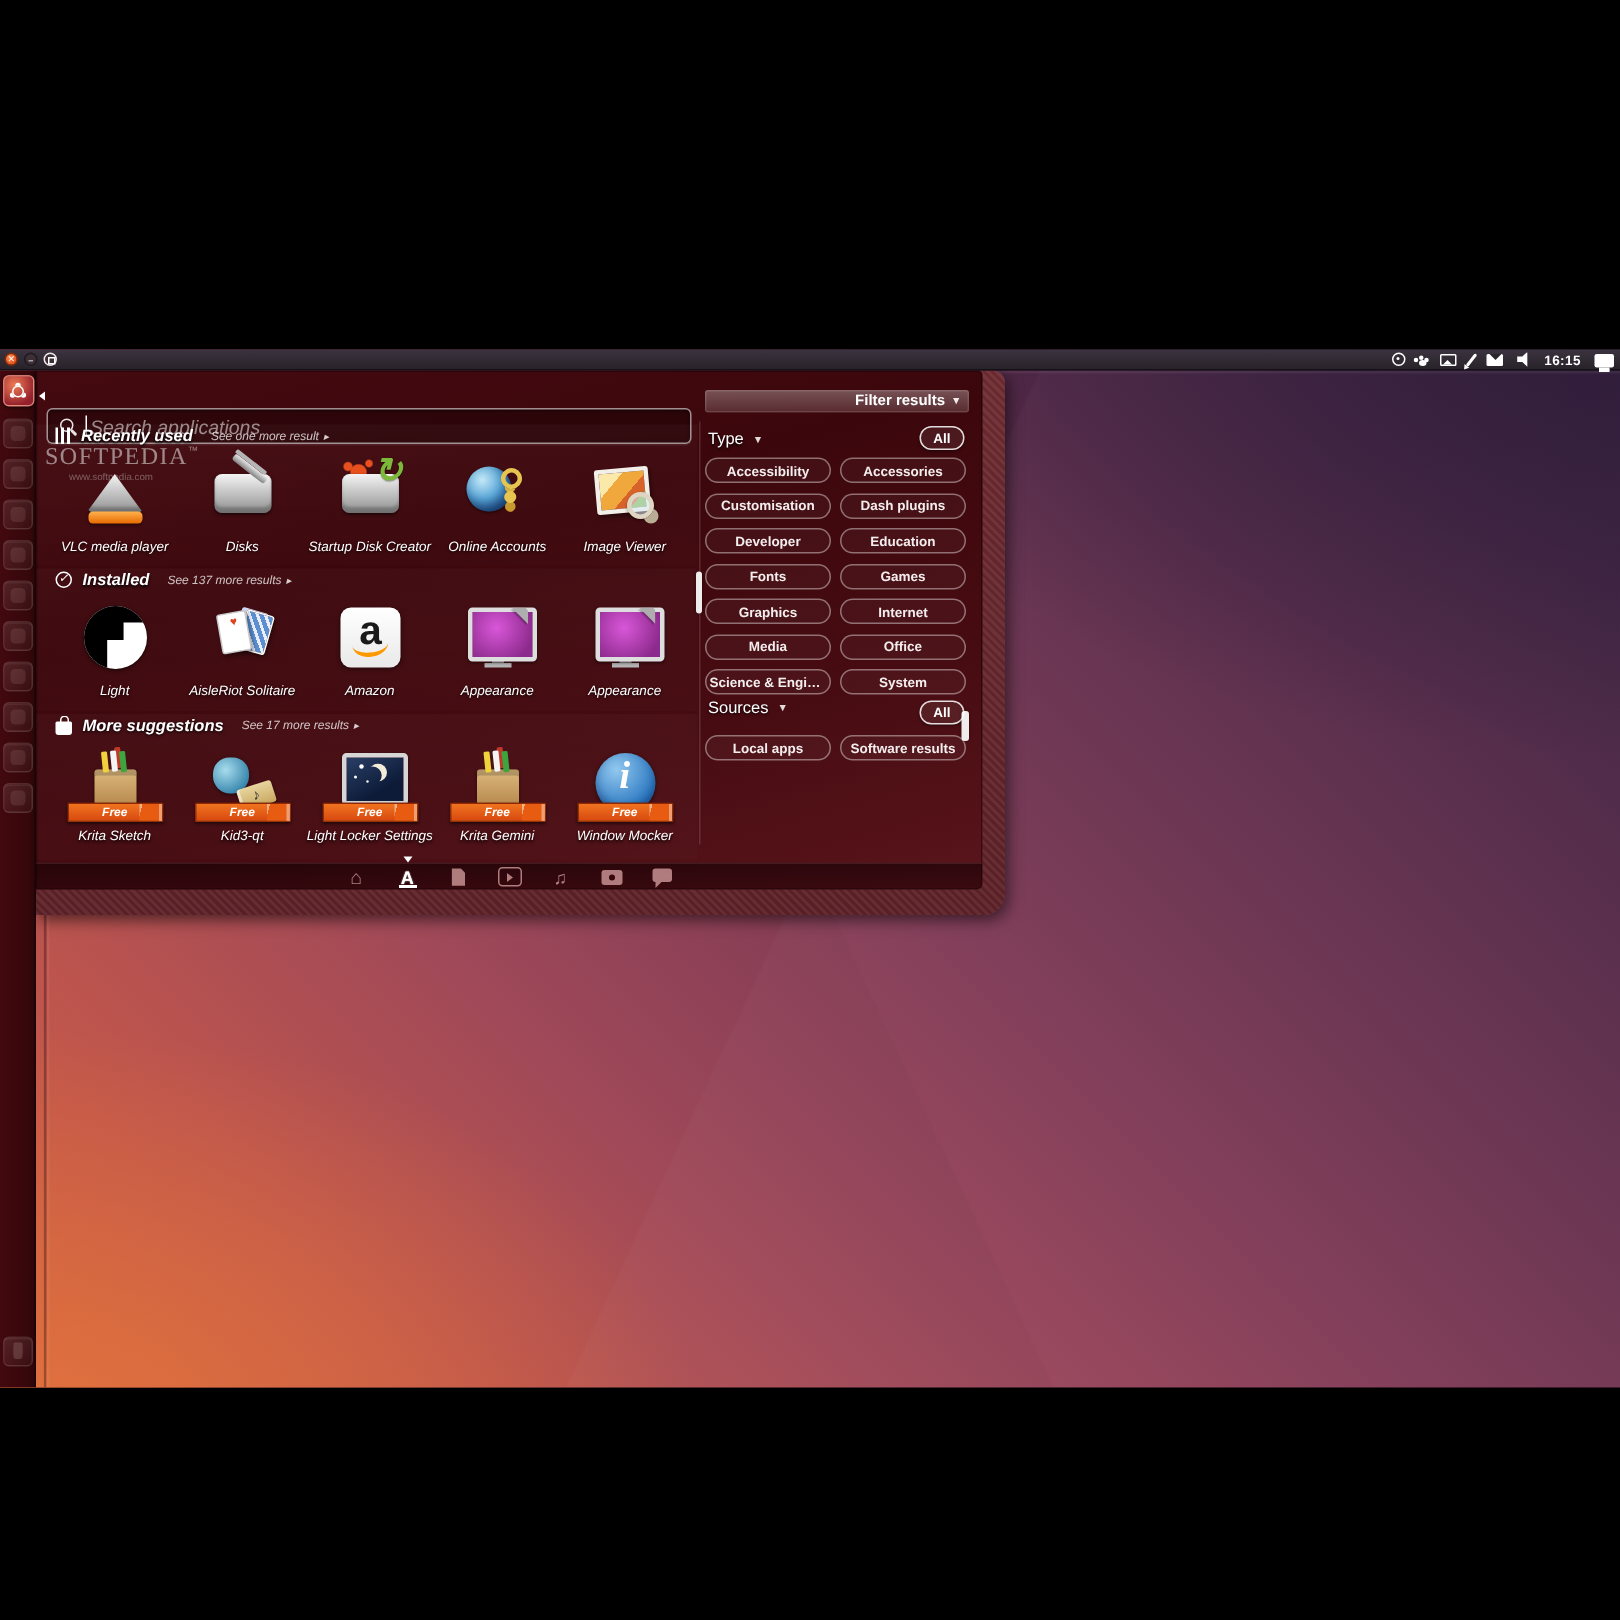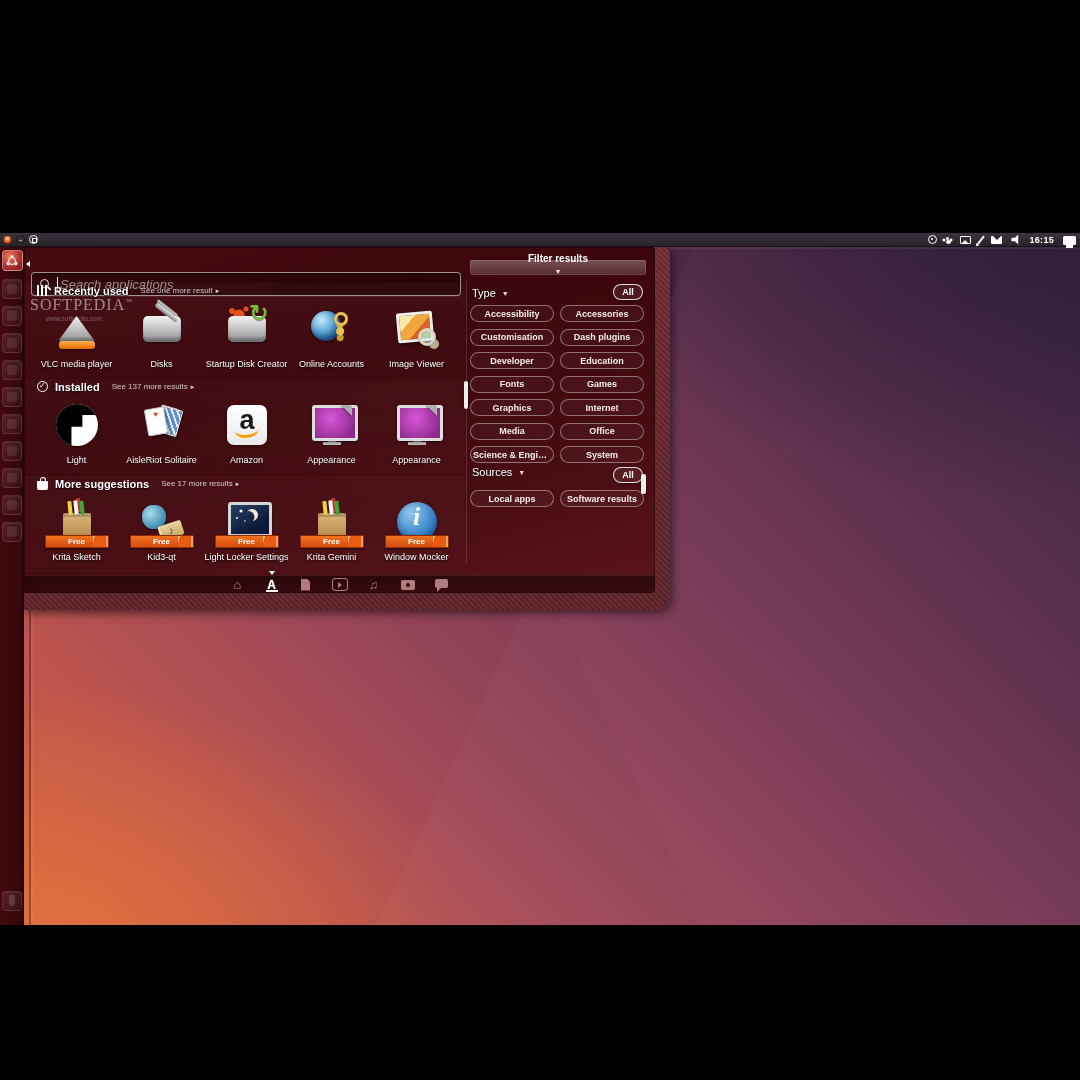--- a/index.html
+++ b/index.html
@@ -100,26 +100,26 @@
   .caret{width:1px;height:14px;background:#fff;margin-right:2px;}
   .search-input{flex:1;background:transparent;border:none;outline:none;color:#fff;
     font-size:13px;height:20px;padding:0;}
   .search-input::placeholder{color:rgba(255,255,255,.52);font-style:italic;}
 
   
   .filter-bar{position:absolute;left:446px;top:13px;width:176px;height:15px;border-radius:2px;
     background:linear-gradient(rgba(255,255,255,.30),rgba(255,255,255,.14));
     box-shadow:inset 0 0 0 1px rgba(255,255,255,.12);
     display:flex;align-items:center;justify-content:flex-end;gap:4px;padding:0 5px;
-    color:#fff;font-size:10px;font-weight:bold;flex-direction:column;}
+    color:#fff;font-size:10px;font-weight:bold;}
   .fb-caret{font-size:7px;opacity:.9;}
 
   
   .results{position:absolute;left:0;top:34px;width:443px;bottom:30px;
-    border-right:1px solid rgba(255,255,255,.14);}
+    border-right:1px solid rgba(255,255,255,.14);font-style:italic;}
   .sec{position:absolute;left:0;right:1px;background:linear-gradient(rgba(255,255,255,.028),rgba(255,255,255,.012));}
   .sec-0{top:2px;height:94px;} .sec-1{top:98px;height:95px;} .sec-2{top:195px;height:97px;}
   .sec-head{display:flex;align-items:center;height:15px;padding-left:13px;color:#fff;}
   .sec-title{font-size:11px;font-weight:bold;margin-left:7px;text-shadow:0 1px 2px #000;}
   .sec-more{margin-left:12px;font-size:8px;color:rgba(255,255,255,.75);display:flex;align-items:center;gap:3px;}
   .sec-more .arr{font-size:7px;color:rgba(255,255,255,.8);}
   .sec-icon{position:relative;display:inline-block;}
   .si-recent{width:10px;height:11px;background:repeating-linear-gradient(90deg,#fff 0 2px,transparent 2px 4px);}
   .si-installed{width:11px;height:11px;border:1.5px solid #fff;border-radius:50%;}
   .si-installed::after{content:"✓";position:absolute;left:1px;top:-1.5px;font-size:8px;color:#fff;}

